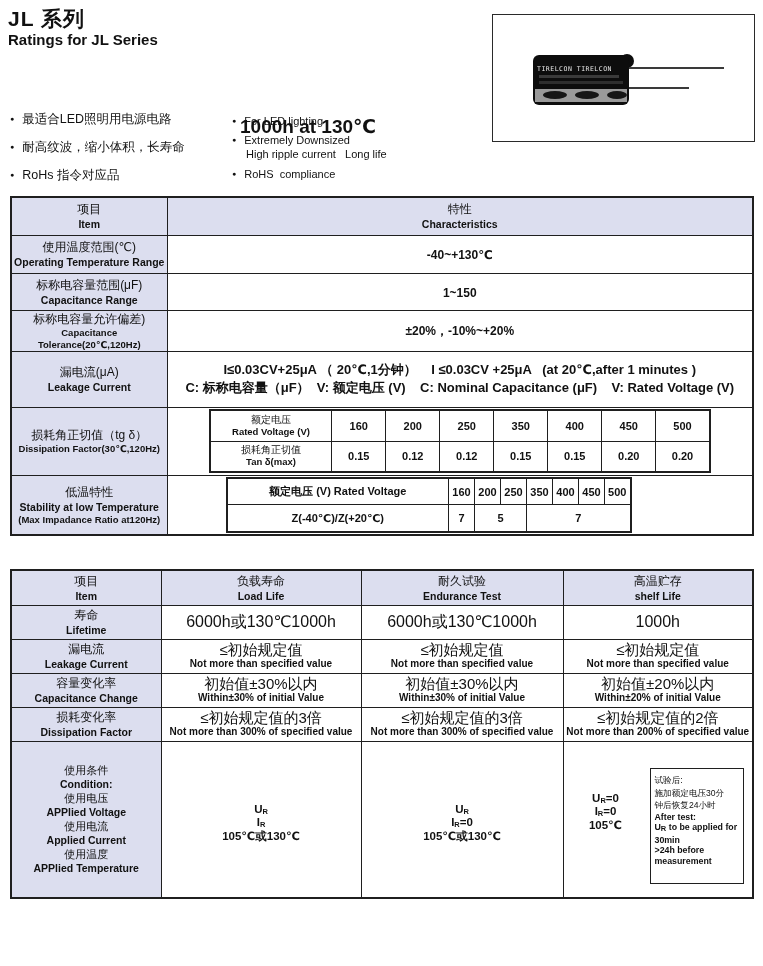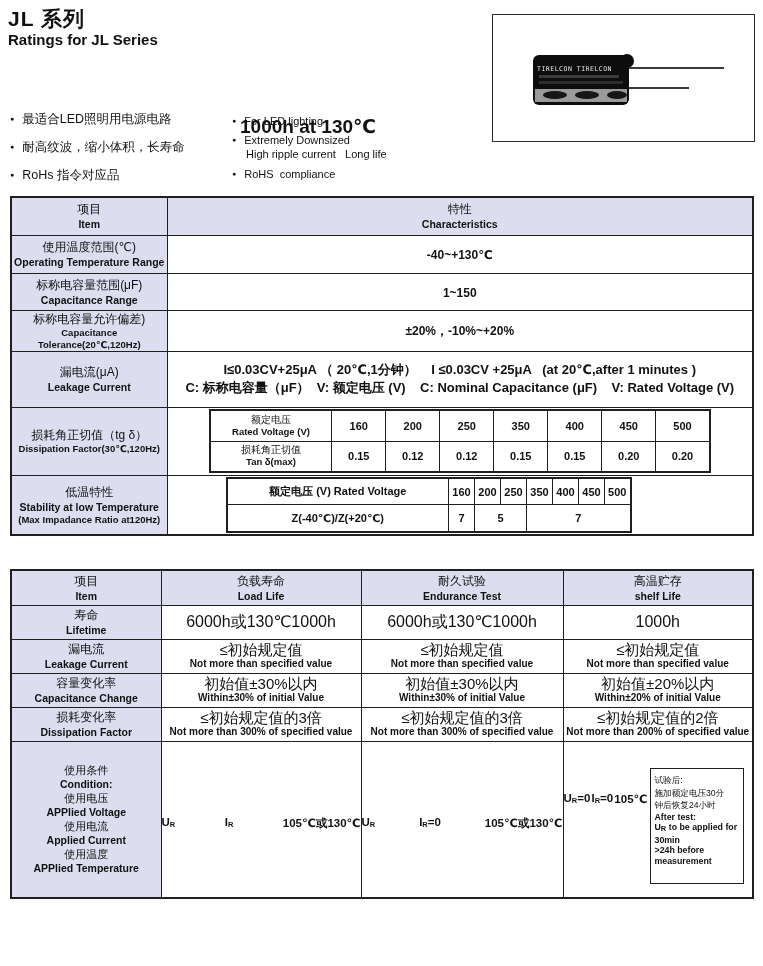--- a/index.html
+++ b/index.html
@@ -48,21 +48,21 @@
   .slab{font-size:10.5px;font-weight:bold}
 
   
   .c1{font-size:15px;line-height:15px}
   .c2{font-size:10px;font-weight:bold;line-height:13px}
   .bigv{font-size:16px;font-weight:normal}
 
   
   .clab div.cnl{font-size:11px;line-height:14px}
   .clab div.enl{font-size:10.5px;font-weight:bold;line-height:14px}
-  .cond-vals{display:flex;justify-content:space-between;height:100%;
+  .cond-vals{display:flex;flex-direction:column;justify-content:space-between;height:100%;
              box-sizing:border-box;padding:38px 0 30px;font-size:11.5px;font-weight:bold}
   .sb{font-size:7.5px;font-weight:bold;vertical-align:-1px}
   .shelfwrap{display:flex;height:100%}
   .shelf-vals{width:84px;flex:none}
   .note{flex:none;width:94px;height:116px;margin:14px 4px 0 2px;border:1px solid #1f1f1f;
         box-sizing:border-box;padding:5px 3px 0 4px;text-align:left}
   .note .ncn{font-size:8.6px;line-height:12.5px}
   .note .nen{font-size:8.8px;font-weight:bold;line-height:10.5px}
 
   svg text{font-family:"DejaVu Sans Mono","Liberation Mono",monospace}

